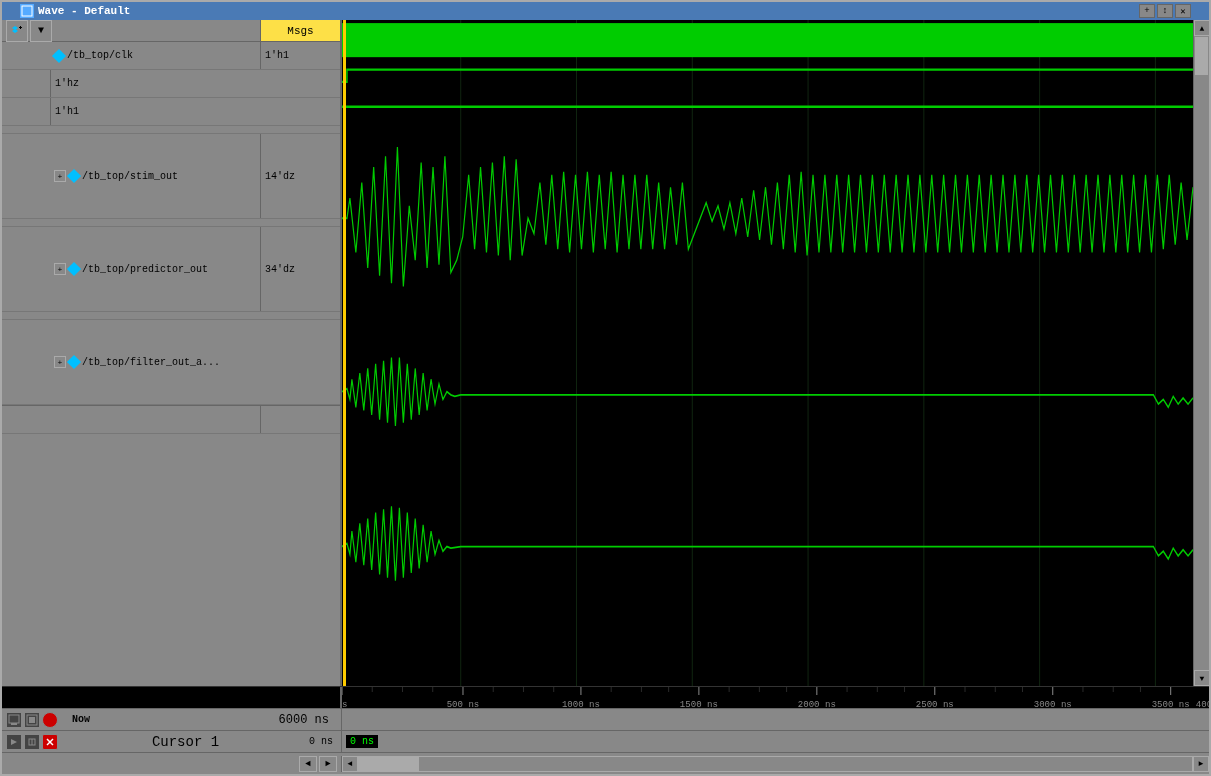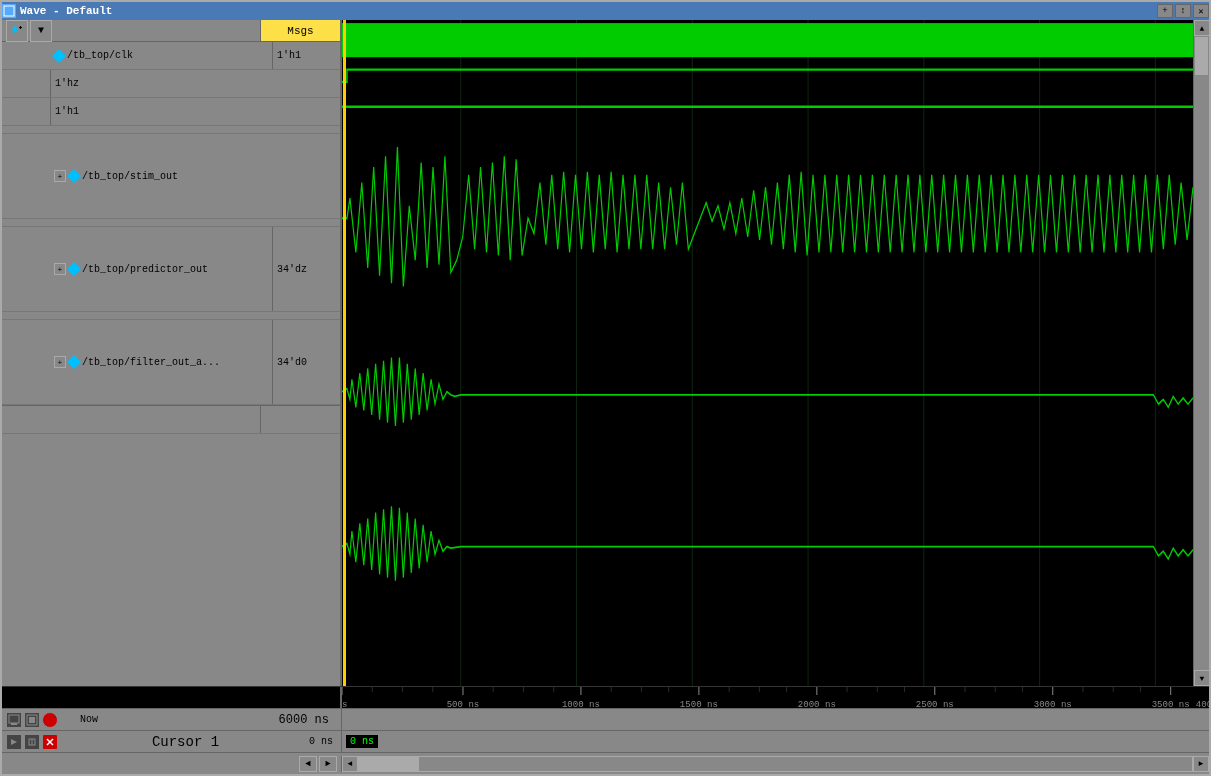--- a/index.html
+++ b/index.html
@@ -1,38 +1,38 @@
 <!DOCTYPE html>
 <html><head>
   <meta charset="utf-8">
   <style>
     * { box-sizing: border-box; margin: 0; padding: 0; }
     body { background: #888; font-family: 'Courier New', monospace; font-size: 11px; overflow: hidden; width: 1211px; height: 776px; }
 
     .window { width: 1211px; height: 776px; display: flex; flex-direction: column; background: #888; border: 2px solid #aaa; }
 
-    .titlebar { background: #4a7ab5; height: 18px; display: flex; align-items: center; padding: 0 0; flex-shrink: 0; }
+    .titlebar { background: #4a7ab5; height: 18px; display: flex; align-items: center; padding: 0 18px; flex-shrink: 0; }
     .titlebar-icon { width: 14px; height: 14px; background: #5af; margin-right: 4px; display: flex; align-items: center; justify-content: center; }
     .titlebar-text { color: white; font-size: 11px; font-weight: bold; flex: 1; }
     .titlebar-buttons { display: flex; gap: 2px; }
     .titlebar-btn { width: 16px; height: 14px; background: #888; border: 1px solid #666; display: flex; align-items: center; justify-content: center; font-size: 9px; cursor: pointer; color: #000; }
     .toolbar-btn { width: 22px; height: 22px; background: #888; border: 1px solid #aaa; display: flex; align-items: center; justify-content: center; cursor: pointer; margin-right: 2px; font-size: 10px; }
 
     .main-area { display: flex; flex: 1; overflow: hidden; }
 
     .signal-panel { width: 340px; display: flex; flex-direction: column; flex-shrink: 0; border-right: 2px solid #666; }
     .signal-header { display: flex; height: 22px; border-bottom: 1px solid #666; }
     .signal-header-name { flex: 1; background: #888; display: flex; align-items: center; padding: 0 4px; }
     .signal-header-msgs { width: 80px; background: #fde047; border-left: 1px solid #666; display: flex; align-items: center; justify-content: center; color: #000; }
     .signal-list { flex: 1; background: #888; overflow: hidden; }
 
     .signal-row { display: flex; height: 28px; align-items: center; border-bottom: 1px solid #777; padding-left: 48px; }
 
     .signal-name-cell { flex: 1; padding: 0 4px; display: flex; align-items: center; gap: 3px; color: #000; font-size: 10px; overflow: hidden; white-space: nowrap; height: 100%; }
-    .signal-value-cell { width: 68px; border-left: 1px solid #666; padding: 0 4px; display: flex; align-items: center; color: #000; font-size: 10px; height: 100%; }
+    .signal-value-cell { width: 80px; border-left: 1px solid #666; padding: 0 4px; display: flex; align-items: center; color: #000; font-size: 10px; height: 100%; }
     .diamond-icon { width: 10px; height: 10px; background: #00bfff; transform: rotate(45deg); flex-shrink: 0; }
     .expand-btn { width: 12px; height: 12px; border: 1px solid #aaa; background: #888; display: flex; align-items: center; justify-content: center; font-size: 8px; cursor: pointer; flex-shrink: 0; }
     .waveform-canvas { flex: 1; background: #000; position: relative; overflow: hidden; }
     .cursor-line { position: absolute; left: 2px; top: 0; bottom: 0; width: 2px; background: #ffcc00; z-index: 10; }
 
     .scrollbar-v { width: 16px; background: #888; border-left: 1px solid #666; display: flex; flex-direction: column; flex-shrink: 0; }
     .scrollbar-btn { width: 16px; height: 16px; background: #888; border: 1px solid #aaa; display: flex; align-items: center; justify-content: center; font-size: 8px; cursor: pointer; flex-shrink: 0; }
     .scrollbar-track { flex: 1; background: #888; position: relative; }
     .scrollbar-thumb { position: absolute; top: 0; left: 0; right: 0; height: 40px; background: #aaa; border: 1px solid #888; }
 
@@ -129,20 +129,23 @@
         </div>
 
         <div style="height:8px; background:#888; border-bottom:1px solid #777;"></div>
 
         <div class="signal-row" style="height:85px; align-items:center;">
           <div class="signal-name-cell" style="height:100%;">
             <div class="expand-btn">+</div>
             <div class="diamond-icon"></div>
             <span>/tb_top/stim_out</span>
           </div>
+          <div class="signal-value-cell" style="height:100%;">
+            <span>14'dz</span>
+          </div>
         </div>
 
         <div style="height:8px; background:#888; border-bottom:1px solid #777;"></div>
 
         <div class="signal-row" style="height:85px; align-items:center;">
           <div class="signal-name-cell" style="height:100%;">
             <div class="expand-btn">+</div>
             <div class="diamond-icon"></div>
             <span>/tb_top/predictor_out</span>
           </div>
@@ -151,23 +154,20 @@
           </div>
         </div>
 
         <div style="height:8px; background:#888; border-bottom:1px solid #777;"></div>
 
         <div class="signal-row" style="height:85px; align-items:center;">
           <div class="signal-name-cell" style="height:100%;">
             <div class="expand-btn">+</div>
             <div class="diamond-icon"></div>
             <span>/tb_top/filter_out_a...</span>
-          </div>
-          <div class="signal-value-cell" style="height:100%;">
-            <span>34'd0</span>
           </div>
         </div>
 
         <div style="flex:1; background:#888; min-height:80px; border-top:1px solid #666;">
           <div style="height:28px; border-bottom:1px solid #777; display:flex; align-items:center;">
             <div style="flex:1; height:100%;"></div>
             <div style="width:80px; border-left:1px solid #666; height:100%;"></div>
           </div>
         </div>
       </div>
@@ -279,21 +279,21 @@
                 <rect x="1" y="1" width="10" height="10" fill="none" stroke="#888" stroke-width="1"></rect>
                 <rect x="3" y="3" width="6" height="6" fill="#888"></rect>
               </svg>
           </div>
           <div style="width:16px;height:16px;background:#c00;border:1px solid #888;border-radius:50%;display:flex;align-items:center;justify-content:center;font-size:8px;cursor:pointer;">
             <svg width="10" height="10" viewBox="0 0 10 10">
                 <circle cx="5" cy="5" r="4" fill="#c00"></circle>
               </svg>
           </div>
         </div>
-        <span class="status-label" style="margin-left:20px;">Now</span>
+        <span class="status-label" style="margin-left:12px;font-weight:bold;">Now</span>
         <span class="status-value">6000 ns</span>
       </div>
     </div>
 
     <div class="cursor-bar">
       <div class="cursor-left">
         <div class="cursor-left-icons">
           <div style="width:16px;height:16px;background:#444;border:1px solid #888;display:flex;align-items:center;justify-content:center;cursor:pointer;">
             <svg width="10" height="10" viewBox="0 0 10 10">
                 <polygon points="2,2 8,5 2,8" fill="#888"></polygon>

